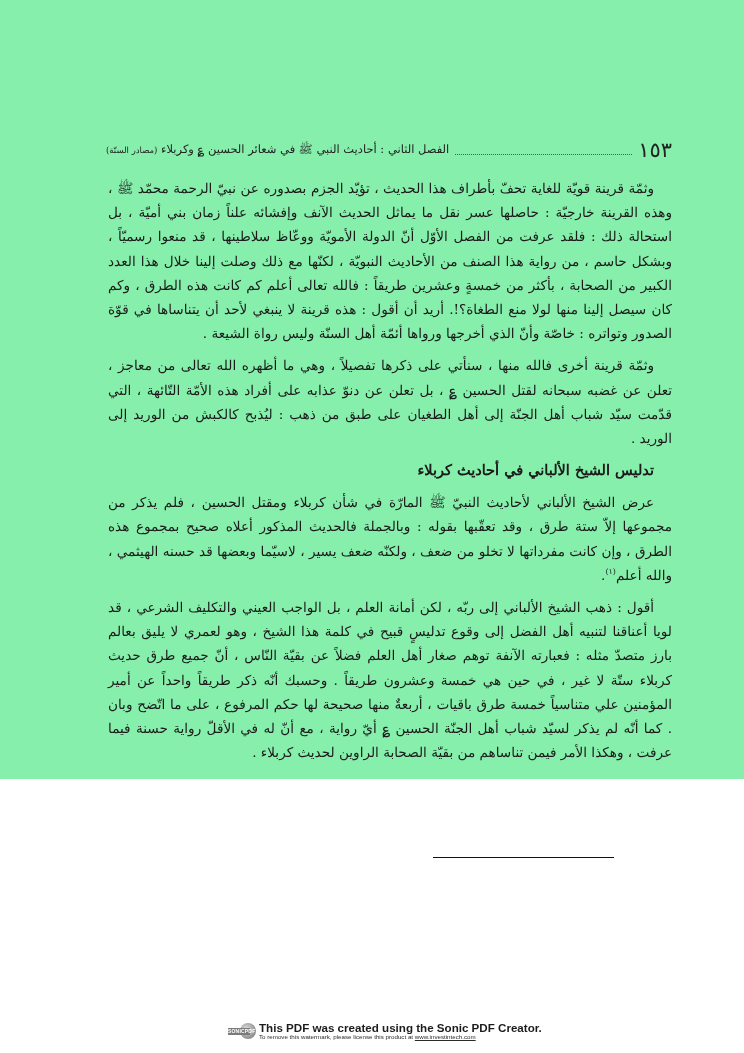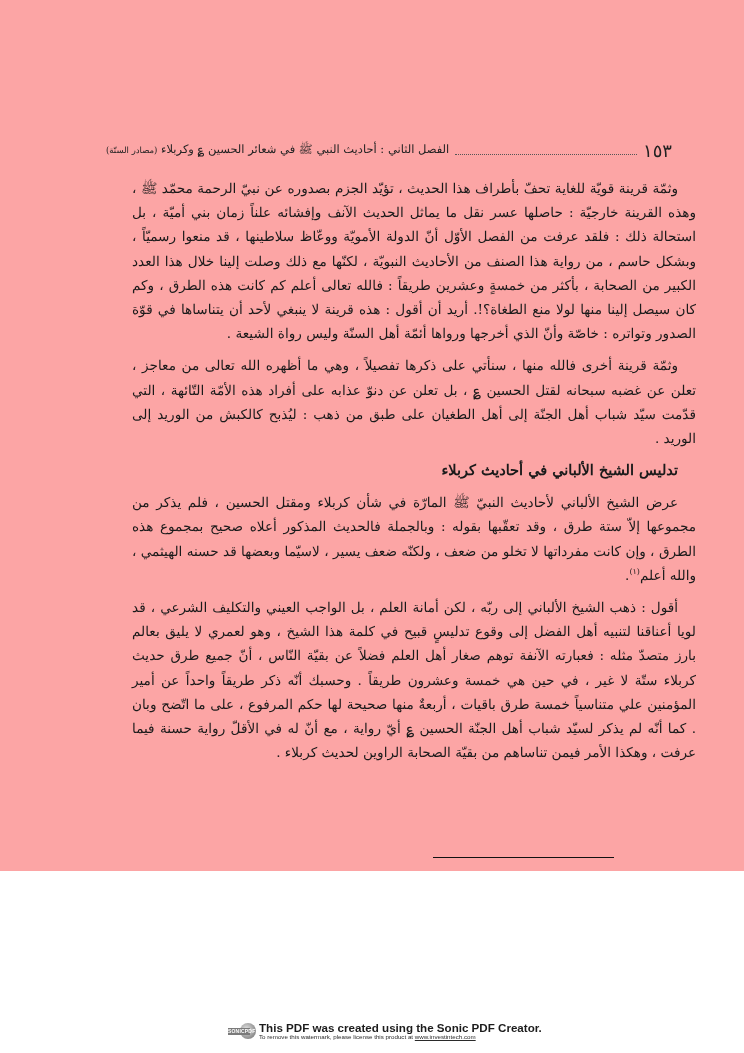--- a/index.html
+++ b/index.html
@@ -12,22 +12,22 @@
       height: 1053px;
       position: relative;
       overflow: hidden;
       font-family: "DejaVu Serif", "Liberation Serif", serif;
       color: #1a1a1a;
     }
     .page {
       position: absolute;
       left: 0; top: 0;
       width: 744px;
-      height: 871px;
-      background: #fca5a5;
+      height: 779px;
+      background: #86efac;
     }
     .running-header {
       position: absolute;
       top: 140px;
       left: 106px;
       width: 566px;
       height: 20px;
       display: flex;
       flex-direction: row-reverse;
       align-items: center;
@@ -44,36 +44,35 @@
     }
     .running-header .dots {
       flex: 1;
       border-bottom: 1px dotted #555;
       margin: 0 6px;
       height: 0;
       position: relative;
       top: 4px;
     }
     .running-header .page-num {
-      font-size: 18px;
+      font-size: 21px;
       white-space: nowrap;
       letter-spacing: 1px;
       direction: rtl;
     }
     .body-text {
       position: absolute;
       top: 176px;
       left: 108px;
       width: 564px;
       direction: rtl;
       text-align: justify;
       text-align-last: right;
       font-size: 13.6px;
       line-height: 24.2px;
-      margin-left: 24px;
     }
     .body-text p {
       margin: 0 0 8px 0;
       text-indent: 18px;
     }
     .section-heading {
       margin: 6px 0 8px 0;
       font-weight: bold;
       font-size: 14.5px;
       line-height: 24px;

